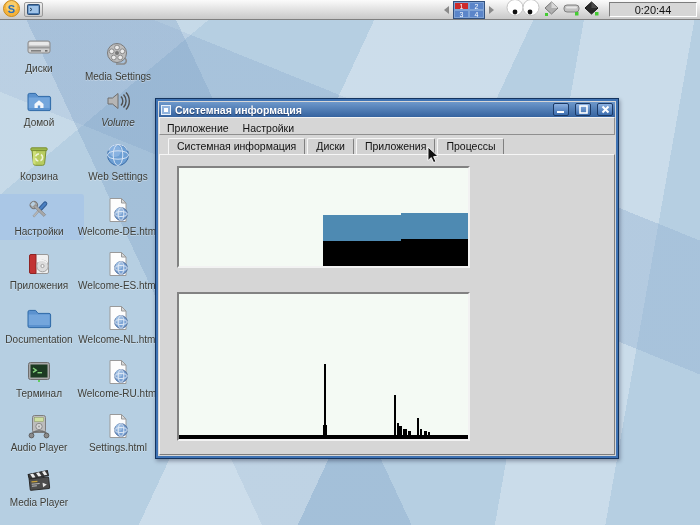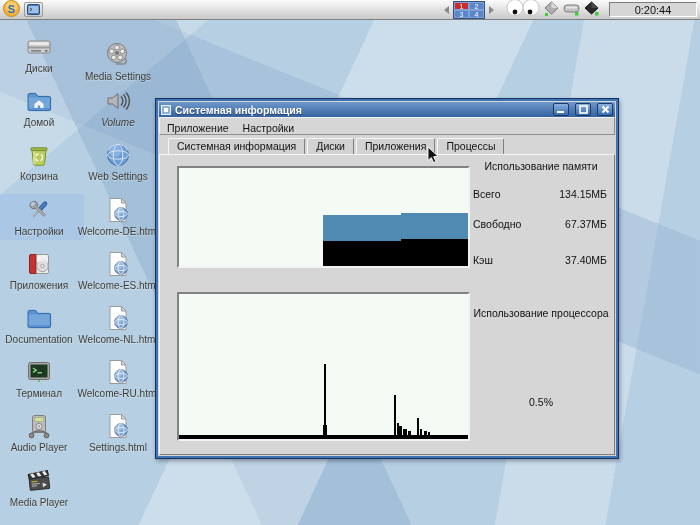--- a/index.html
+++ b/index.html
@@ -468,41 +468,20 @@
             <rect x="218" y="129" width="2" height="12" fill="#000000"></rect>
             <rect x="220" y="132" width="3" height="9" fill="#000000"></rect>
             <rect x="224" y="135" width="4" height="6" fill="#000000"></rect>
             <rect x="229" y="137" width="3" height="4" fill="#000000"></rect>
             <rect x="238" y="124" width="2" height="17" fill="#000000"></rect>
             <rect x="241" y="135" width="2" height="6" fill="#000000"></rect>
             <rect x="245" y="137" width="3" height="4" fill="#000000"></rect>
             <rect x="249" y="138" width="2" height="3" fill="#000000"></rect>
           </svg>
       </div>
-      <div class="side" id="mem-side">
-        <div class="side-header">Использование памяти</div>
-        <div id="mem-rows">
-            <div class="mem-row" style="top: 28px;">
-              <span class="lbl">Всего</span>
-              <span class="val">134.15МБ</span>
-            </div>
-            <div class="mem-row" style="top: 58px;">
-              <span class="lbl">Свободно</span>
-              <span class="val">67.37МБ</span>
-            </div>
-            <div class="mem-row" style="top: 94px;">
-              <span class="lbl">Кэш</span>
-              <span class="val">37.40МБ</span>
-            </div>
-          </div>
-      </div>
-      <div class="side" id="cpu-side">
-        <div class="side-header">Использование процессора</div>
-        <div id="cpu-value">0.5%</div>
-      </div>
     </div>
   </div>
 
   <span class="cursor">
     <svg width="12" height="18" viewBox="0 0 12 18">
       <path d="M1 1 L1 14.5 L4.3 11.6 L6.6 16.6 L8.9 15.5 L6.6 10.7 L11 10.3 Z" fill="#111" stroke="#fff" stroke-width="0.9"></path>
     </svg>
   </span>
 </div>
 

